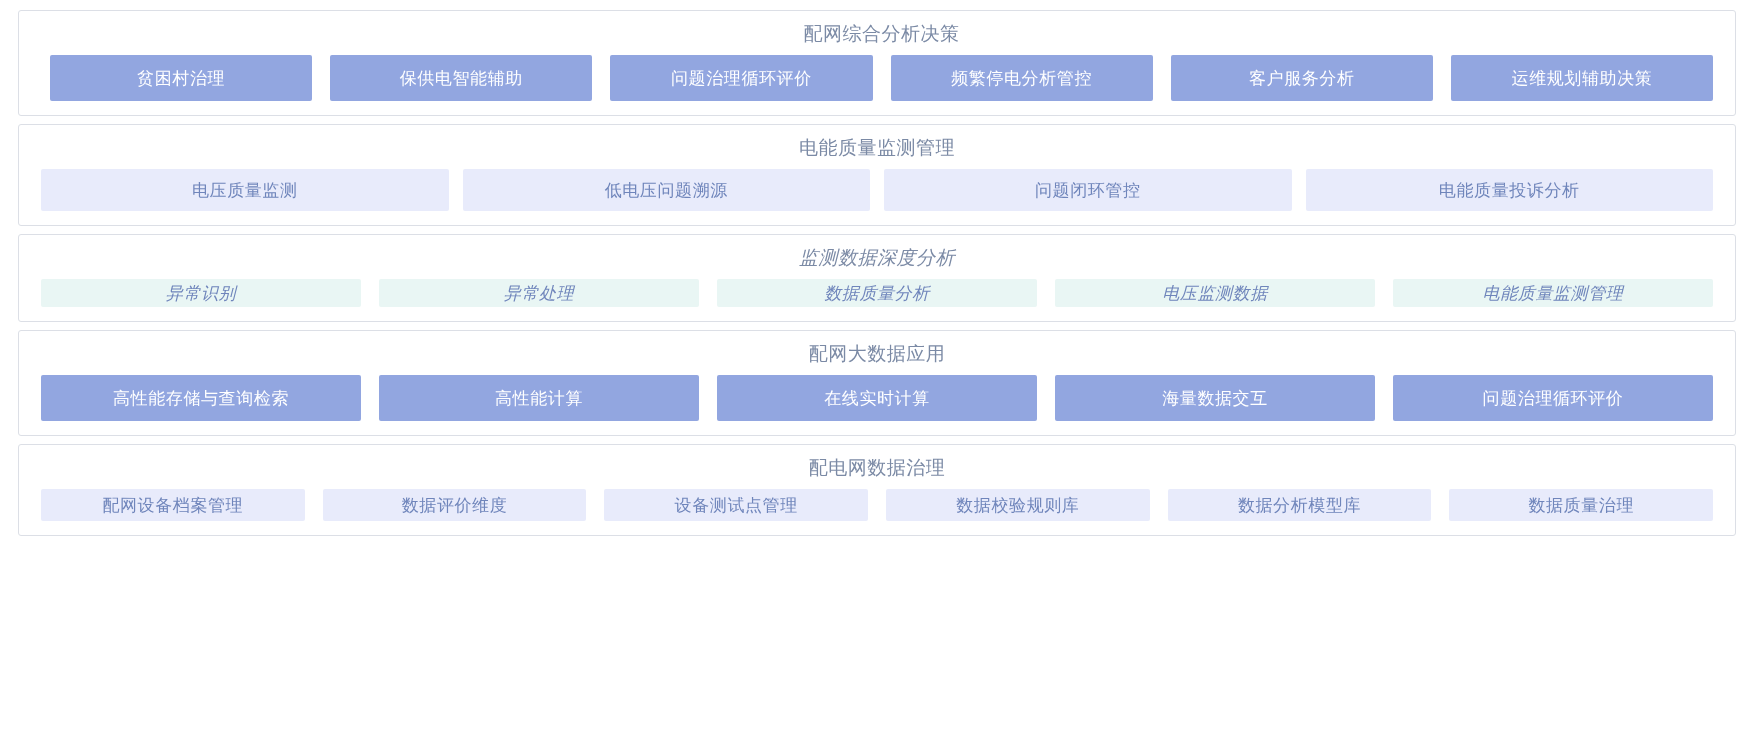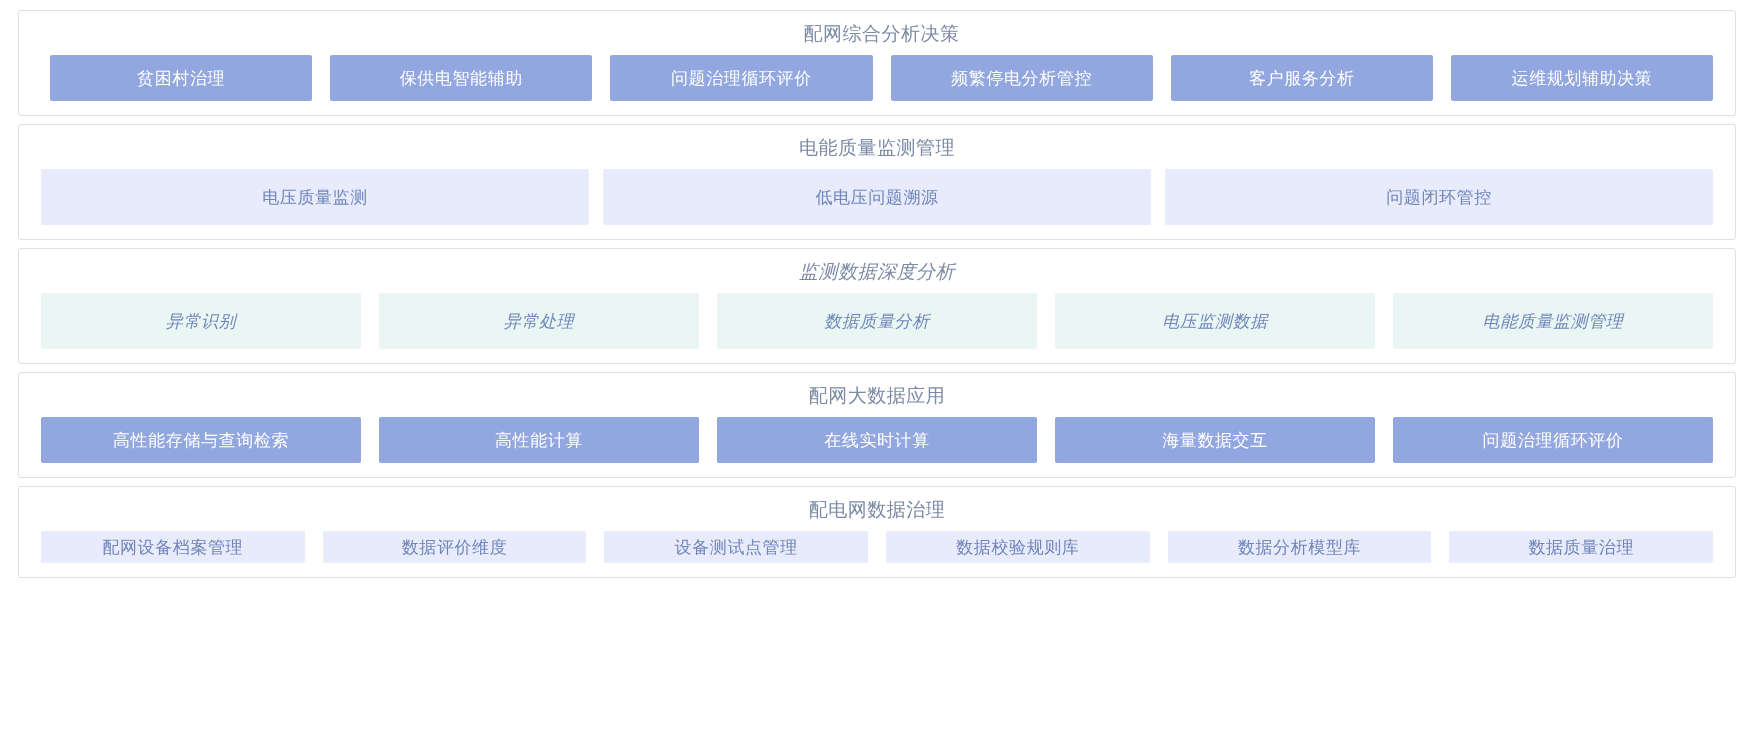--- a/index.html
+++ b/index.html
@@ -71,22 +71,22 @@
     background: #e9f6f4;
     color: #6f85bb;
   }
   
   #section-1 { padding-bottom: 14px; padding-left: 31px; }
   #section-2 { padding-bottom: 14px; }
   #section-3 { padding-bottom: 14px; font-style: italic; }
   #section-4 { padding-bottom: 14px; }
   #section-5 { padding-bottom: 14px; }
   #section-2 .btn-row { gap: 14px; }
-  #section-2 .btn { height: 56px; }
-  #section-3 .btn { height: 56px; }
+  #section-2 .btn { height: 42px; }
+  #section-3 .btn { height: 28px; }
   #section-5 .btn { height: 32px; }
 </style>
 </head>
 <body>
 
 <div class="page">
 
   <div class="section" id="section-1">
     <div class="section-title">配网综合分析决策</div>
     <div class="btn-row">
@@ -98,20 +98,21 @@
       <div class="btn primary">运维规划辅助决策</div>
     </div>
   </div>
 
   <div class="section" id="section-2">
     <div class="section-title">电能质量监测管理</div>
     <div class="btn-row">
       <div class="btn lavender">电压质量监测</div>
       <div class="btn lavender">低电压问题溯源</div>
       <div class="btn lavender">问题闭环管控</div>
+      <div class="btn lavender">电能质量投诉分析</div>
     </div>
   </div>
 
   <div class="section" id="section-3">
     <div class="section-title">监测数据深度分析</div>
     <div class="btn-row">
       <div class="btn mint">异常识别</div>
       <div class="btn mint">异常处理</div>
       <div class="btn mint">数据质量分析</div>
       <div class="btn mint">电压监测数据</div>

